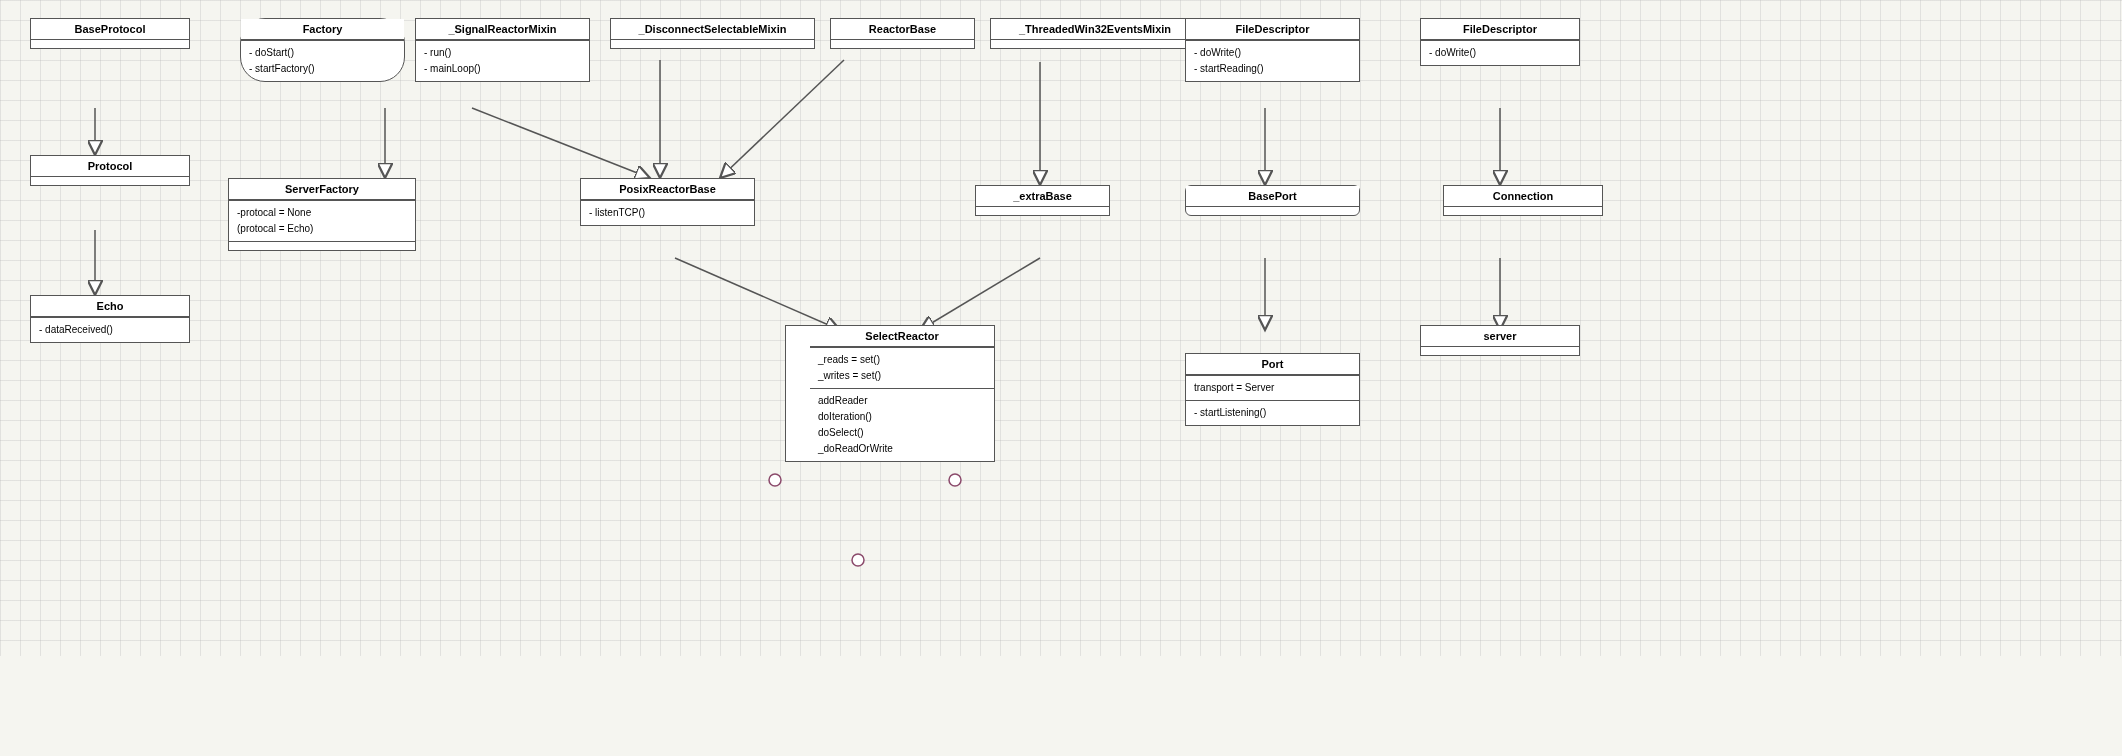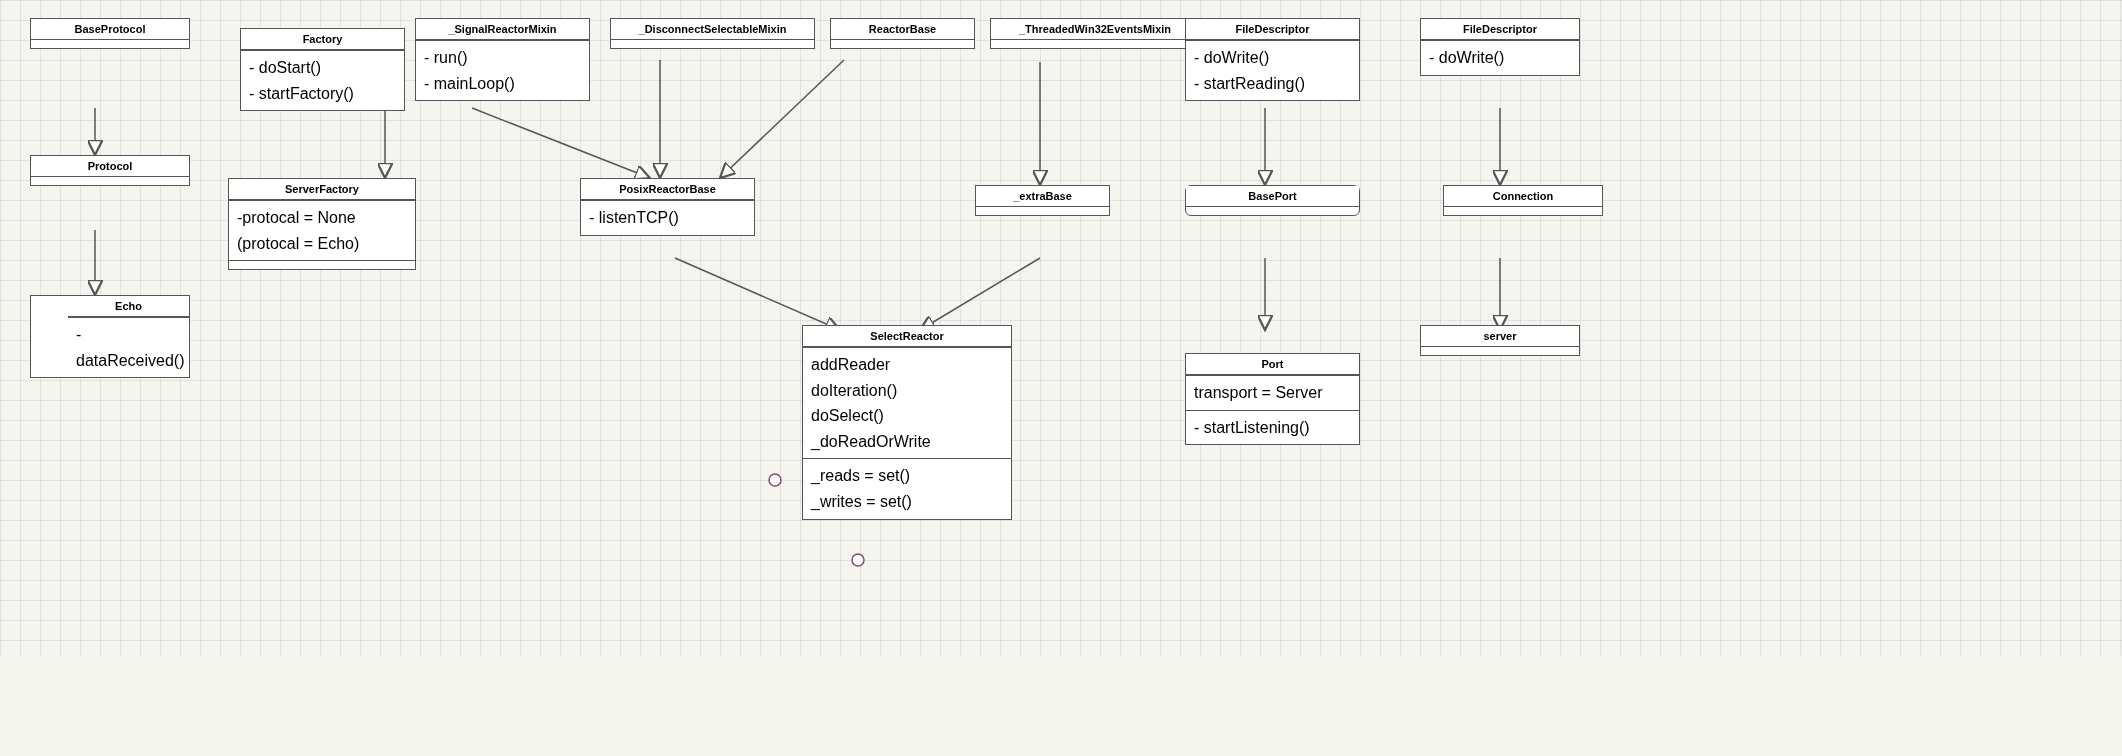--- a/index.html
+++ b/index.html
@@ -28,21 +28,21 @@
     .uml-title {
       border-bottom: 1.5px solid #555;
       padding: 4px 8px;
       text-align: center;
       font-weight: bold;
       font-size: 11px;
       background: #fff;
     }
     .uml-body {
       padding: 4px 8px;
-      font-size: 16px;
+      font-size: 10px;
       line-height: 1.6;
     }
     .uml-divider {
       border-top: 1.5px solid #555;
     }
     svg.arrows {
       position: absolute;
       top: 0; left: 0;
       width: 100%;
       height: 100%;
@@ -118,28 +118,28 @@
   <div class="uml-box" style="left:30px; top:18px; width:160px;">
     <div class="uml-title">BaseProtocol</div>
     <div class="uml-body"></div>
   </div>
 
   <div class="uml-box" style="left:30px; top:155px; width:160px;">
     <div class="uml-title">Protocol</div>
     <div class="uml-body"></div>
   </div>
 
-  <div class="uml-box" style="left:30px; top:295px; width:160px;padding-left:37px;">
+  <div class="uml-box" style="left:30px; top:295px; width:160px;">
     <div class="uml-title">Echo</div>
     <div class="uml-body uml-divider">
       - dataReceived()
     </div>
   </div>
 
-  <div class="uml-box" style="left:240px; top:28px; width:165px;">
+  <div class="uml-box" style="left:240px; top:18px; width:165px;border-radius:25px;">
     <div class="uml-title">Factory</div>
     <div class="uml-body uml-divider">
       - doStart()<br>- startFactory()
     </div>
   </div>
 
   <div class="uml-box" style="left:228px; top:178px; width:188px;">
     <div class="uml-title">ServerFactory</div>
     <div class="uml-body uml-divider">
       -protocal = None<br>(protocal = Echo)
@@ -174,27 +174,27 @@
     <div class="uml-body uml-divider">
       - listenTCP()
     </div>
   </div>
 
   <div class="uml-box" style="left:975px; top:185px; width:135px;">
     <div class="uml-title">_extraBase</div>
     <div class="uml-body"></div>
   </div>
 
-  <div class="uml-box" style="left:802px; top:325px; width:210px;">
+  <div class="uml-box" style="left:785px; top:325px; width:210px;padding-left:24px;">
     <div class="uml-title">SelectReactor</div>
     <div class="uml-body uml-divider">
+      _reads = set()<br>_writes = set()
+    </div>
+    <div class="uml-body uml-divider">
       addReader<br>doIteration()<br>doSelect()<br>_doReadOrWrite
-    </div>
-    <div class="uml-body uml-divider">
-      _reads = set()<br>_writes = set()
     </div>
   </div>
 
   <div class="uml-box" style="left:1185px; top:18px; width:175px;">
     <div class="uml-title">FileDescriptor</div>
     <div class="uml-body uml-divider">
       - doWrite()<br>- startReading()
     </div>
   </div>
 

